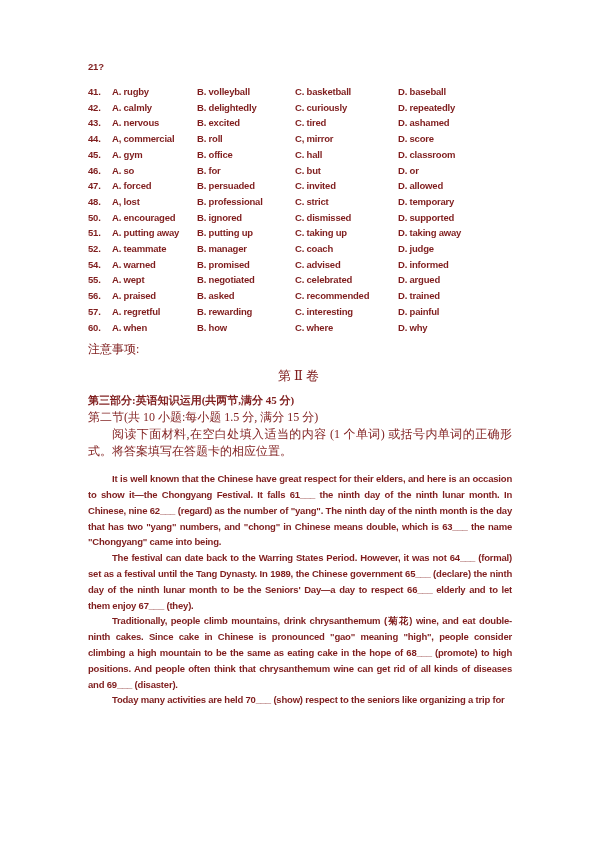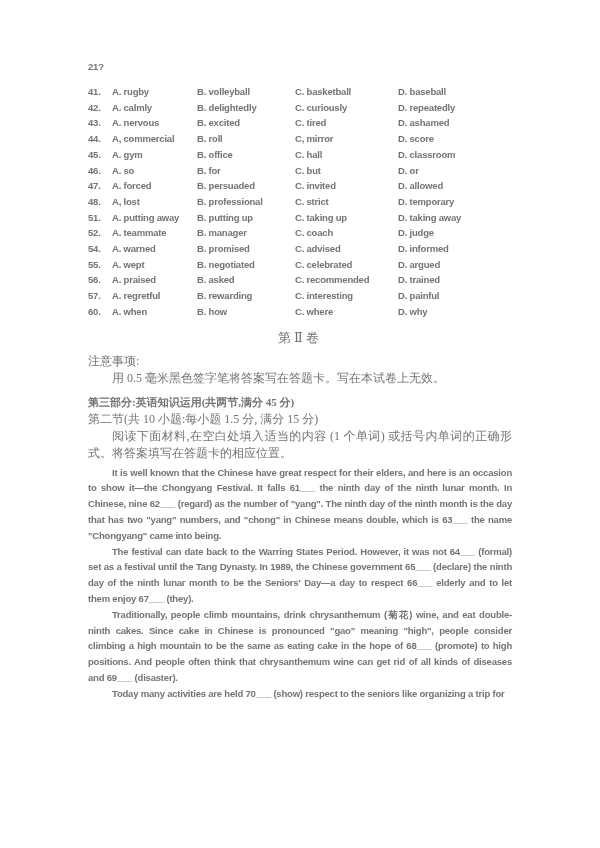--- a/index.html
+++ b/index.html
@@ -2,21 +2,21 @@
 <html><head>
 <meta charset="utf-8">
 <style>
   html, body { margin: 0; padding: 0; background: #ffffff; }
   .page {
     position: relative;
     width: 600px;
     height: 848px;
     box-sizing: border-box;
     background: #ffffff;
-    color: #737373;
+    color: #7f1d1d;
     padding: 60px 88px 0 88px;
     overflow: hidden;
   }
   
   .en {
     font-family: "Liberation Sans", "DejaVu Sans", sans-serif;
     font-size: 9.5px;
     font-weight: 600;
     letter-spacing: -0.2px;
   }
@@ -46,21 +46,21 @@
   .notice-text { text-indent: 24px; }
   .heading-bold {
     font-weight: 700;
     font-size: 11px;
     margin-top: 7px;
   }
   .instructions {
     text-indent: 24px;
     text-align: justify;
   }
-  .passage { margin-top: 3px; width: 424px; }
+  .passage { margin-top: 11px; width: 424px; }
   .passage p {
     margin: 0;
     text-indent: 24px;
     text-align: justify;
     line-height: 15.8px;
   }
 </style>
 </head>
 <body>
 
@@ -127,20 +127,27 @@
 
   <div class="opt-row">
     <span>48.</span>
     <span class="opt-cell">A, lost</span>
     <span class="opt-cell">B. professional</span>
     <span class="opt-cell">C. strict</span>
     <span class="opt-cell">D. temporary</span>
   </div>
 
 
+  <div class="opt-row">
+    <span>50.</span>
+    <span class="opt-cell">A. encouraged</span>
+    <span class="opt-cell">B. ignored</span>
+    <span class="opt-cell">C. dismissed</span>
+    <span class="opt-cell">D. supported</span>
+  </div>
 
   <div class="opt-row">
     <span>51.</span>
     <span class="opt-cell">A. putting away</span>
     <span class="opt-cell">B. putting up</span>
     <span class="opt-cell">C. taking up</span>
     <span class="opt-cell">D. taking away</span>
   </div>
 
   <div class="opt-row">
@@ -188,24 +195,23 @@
 
   <div class="opt-row">
     <span>60.</span>
     <span class="opt-cell">A. when</span>
     <span class="opt-cell">B. how</span>
     <span class="opt-cell">C. where</span>
     <span class="opt-cell">D. why</span>
   </div>
 </div>
 
+  <div class="zh notice-label">注意事项:</div>
+
   <div class="zh vol-title">第Ⅱ卷</div>
-
-  <div class="zh notice-label">注意事项:</div>
-  <div class="zh notice-text">用 0.5 毫米黑色签字笔将答案写在答题卡。写在本试卷上无效。</div>
 
   <div class="zh heading-bold">第三部分:英语知识运用(共两节,满分 45 分)</div>
   <div class="zh">第二节(共 10 小题:每小题 1.5 分, 满分 15 分)</div>
 
   <div class="zh instructions">阅读下面材料,在空白处填入适当的内容 (1 个单词) 或括号内单词的正确形式。将答案填写在答题卡的相应位置。</div>
 
   <div class="en passage">
     <p>It is well known that the Chinese have great respect for their elders, and here is an occasion to show it—the Chongyang Festival. It falls 61___ the ninth day of the ninth lunar month. In Chinese, nine 62___ (regard) as the number of "yang". The ninth day of the ninth month is the day that has two "yang" numbers, and "chong" in Chinese means double, which is 63___ the name "Chongyang" came into being.</p>
     <p>The festival can date back to the Warring States Period. However, it was not 64___ (formal) set as a festival until the Tang Dynasty. In 1989, the Chinese government 65___ (declare) the ninth day of the ninth lunar month to be the Seniors' Day—a day to respect 66___ elderly and to let them enjoy 67___ (they).</p>
     <p>Traditionally, people climb mountains, drink chrysanthemum (菊花) wine, and eat double-ninth cakes. Since cake in Chinese is pronounced "gao" meaning "high", people consider climbing a high mountain to be the same as eating cake in the hope of 68___ (promote) to high positions. And people often think that chrysanthemum wine can get rid of all kinds of diseases and 69___ (disaster).</p>

